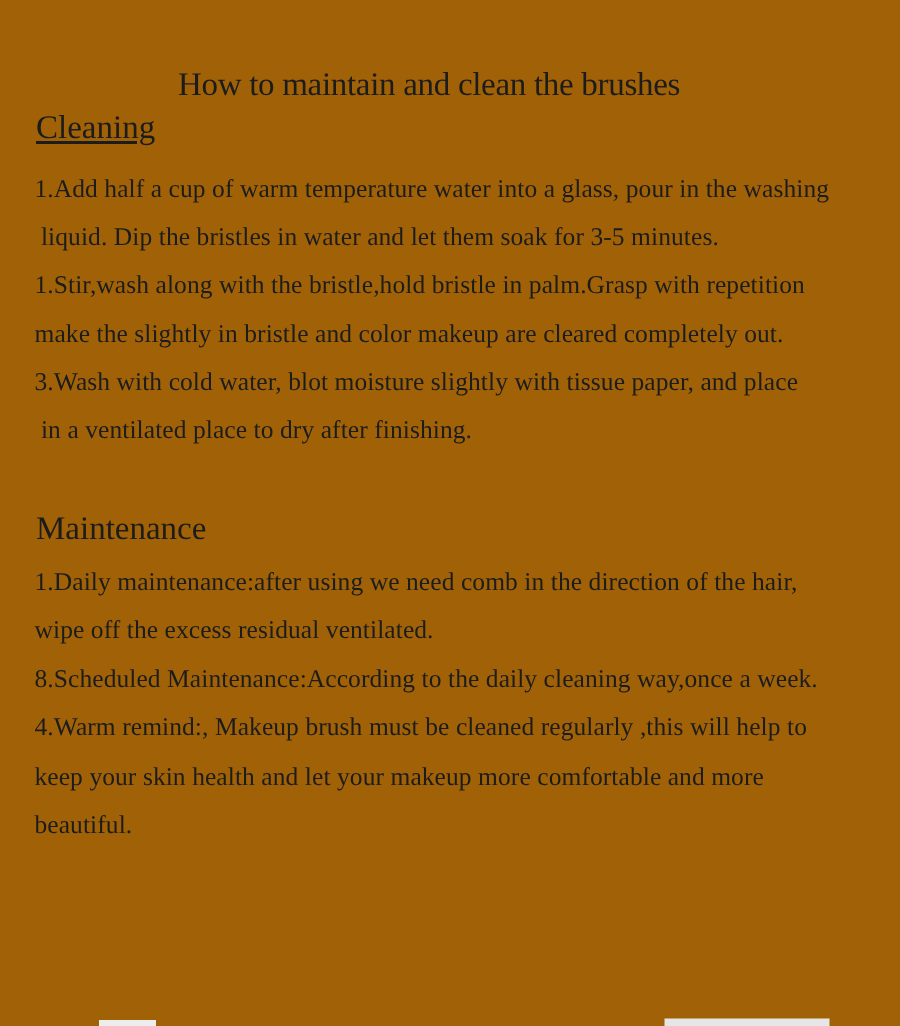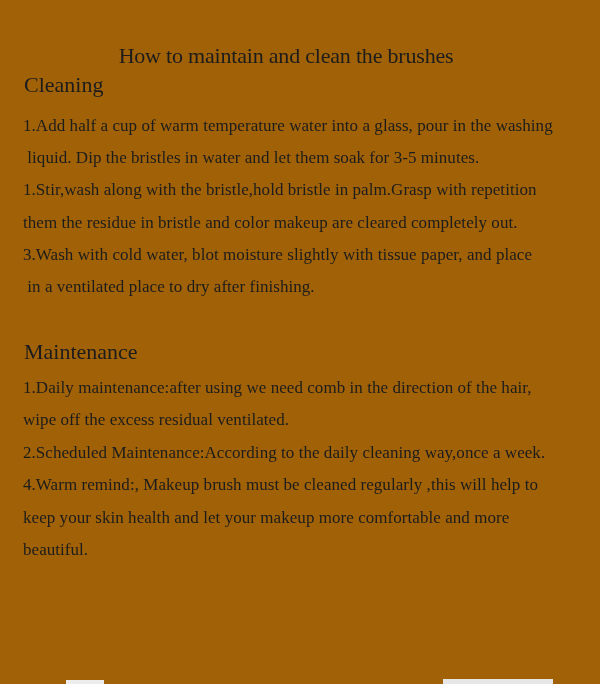--- a/index.html
+++ b/index.html
@@ -27,21 +27,21 @@
     letter-spacing: -0.2px;
     white-space: pre;
   }
   .section-heading {
     position: absolute;
     left: 24px;
     font-size: 22px;
     line-height: 26px;
     white-space: pre;
   }
-  .heading-cleaning { top: 72px; }
+  .heading-cleaning { top: 72px; text-decoration: underline; }
   .heading-maintaining { top: 339px; }
   .para {
     position: absolute;
     left: 23px;
     font-size: 17px;
     letter-spacing: 0.05px;
   }
   .para .line {
     white-space: pre;
     line-height: 32.2px;
@@ -78,31 +78,31 @@
 <div class="page">
 
   <div class="doc-title">How to maintain and clean the brushes</div>
 
   <div class="section-heading heading-cleaning">Cleaning</div>
 
   <div class="para para-cleaning">
     <div class="line">1.Add half a cup of warm temperature water into a glass, pour in the washing</div>
     <div class="line"> liquid. Dip the bristles in water and let them soak for 3-5 minutes.</div>
     <div class="line">1.Stir,wash along with the bristle,hold bristle in palm.Grasp with repetition</div>
-    <div class="line">them the residue in bristle and color makeup are cleared completely out.</div>
+    <div class="line">make the slightly in bristle and color makeup are cleared completely out.</div>
     <div class="line">3.Wash with cold water, blot moisture slightly with tissue paper, and place</div>
     <div class="line"> in a ventilated place to dry after finishing.</div>
   </div>
 
   <div class="section-heading heading-maintaining">Maintenance</div>
 
   <div class="para para-maintaining">
     <div class="line">1.Daily maintenance:after using we need comb in the direction of the hair,</div>
     <div class="line">wipe off the excess residual ventilated.</div>
-    <div class="line">2.Scheduled Maintenance:According to the daily cleaning way,once a week.</div>
+    <div class="line">8.Scheduled Maintenance:According to the daily cleaning way,once a week.</div>
     <div class="line">4.Warm remind:, Makeup brush must be cleaned regularly ,this will help to</div>
     <div class="line">keep your skin health and let your makeup more comfortable and more</div>
     <div class="line">beautiful.</div>
   </div>
 
   <div class="photo-edge photo-edge-left"></div>
 
   <div class="photo-edge photo-edge-right"></div>
 
 </div>

